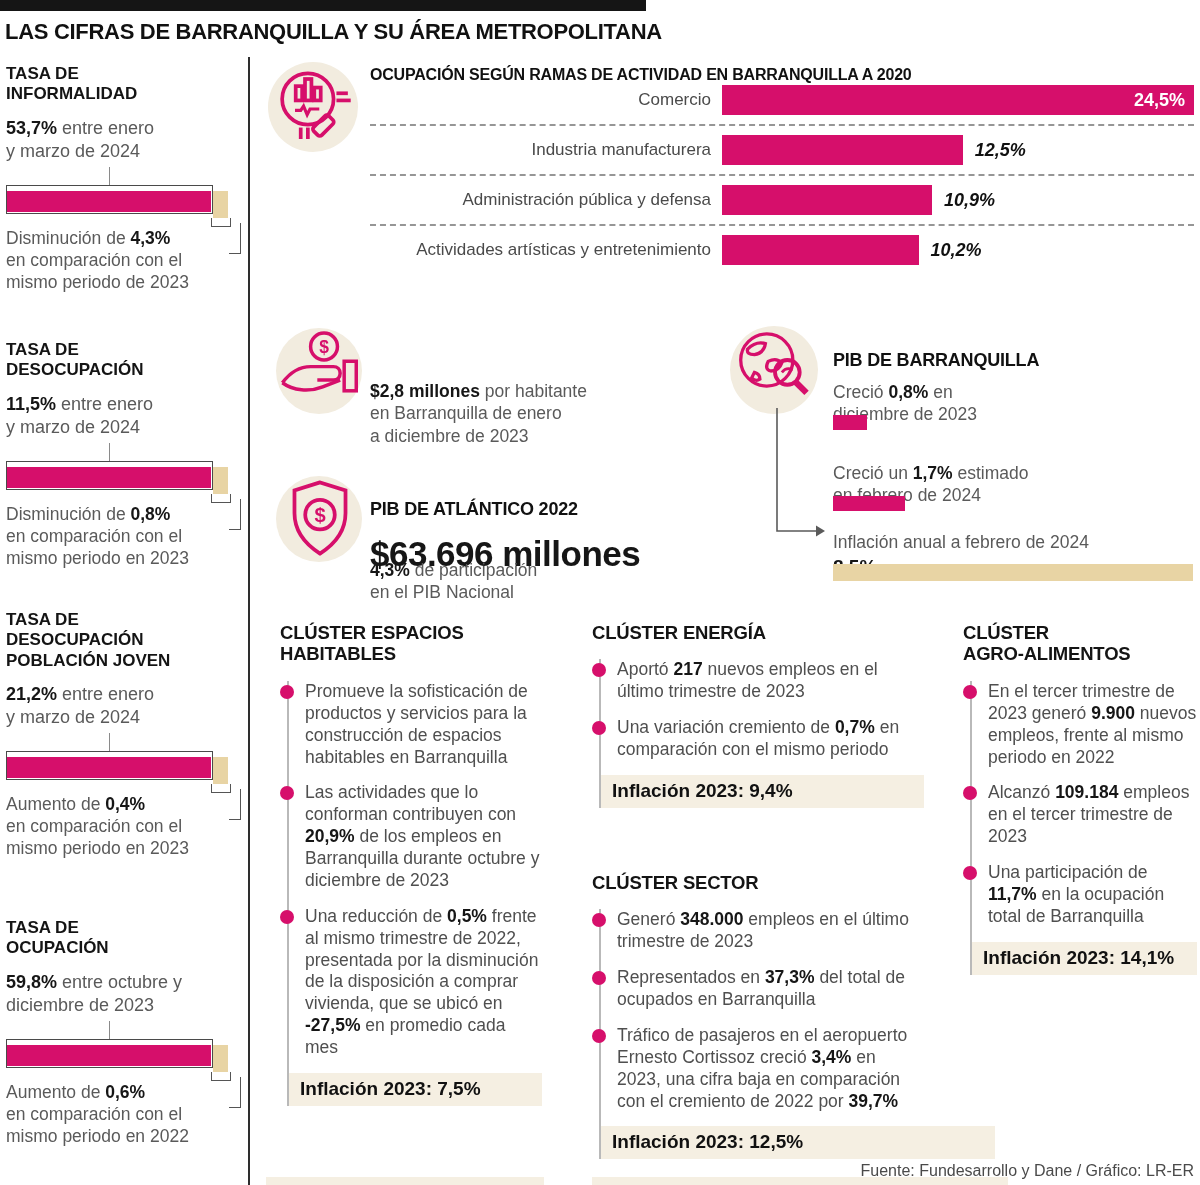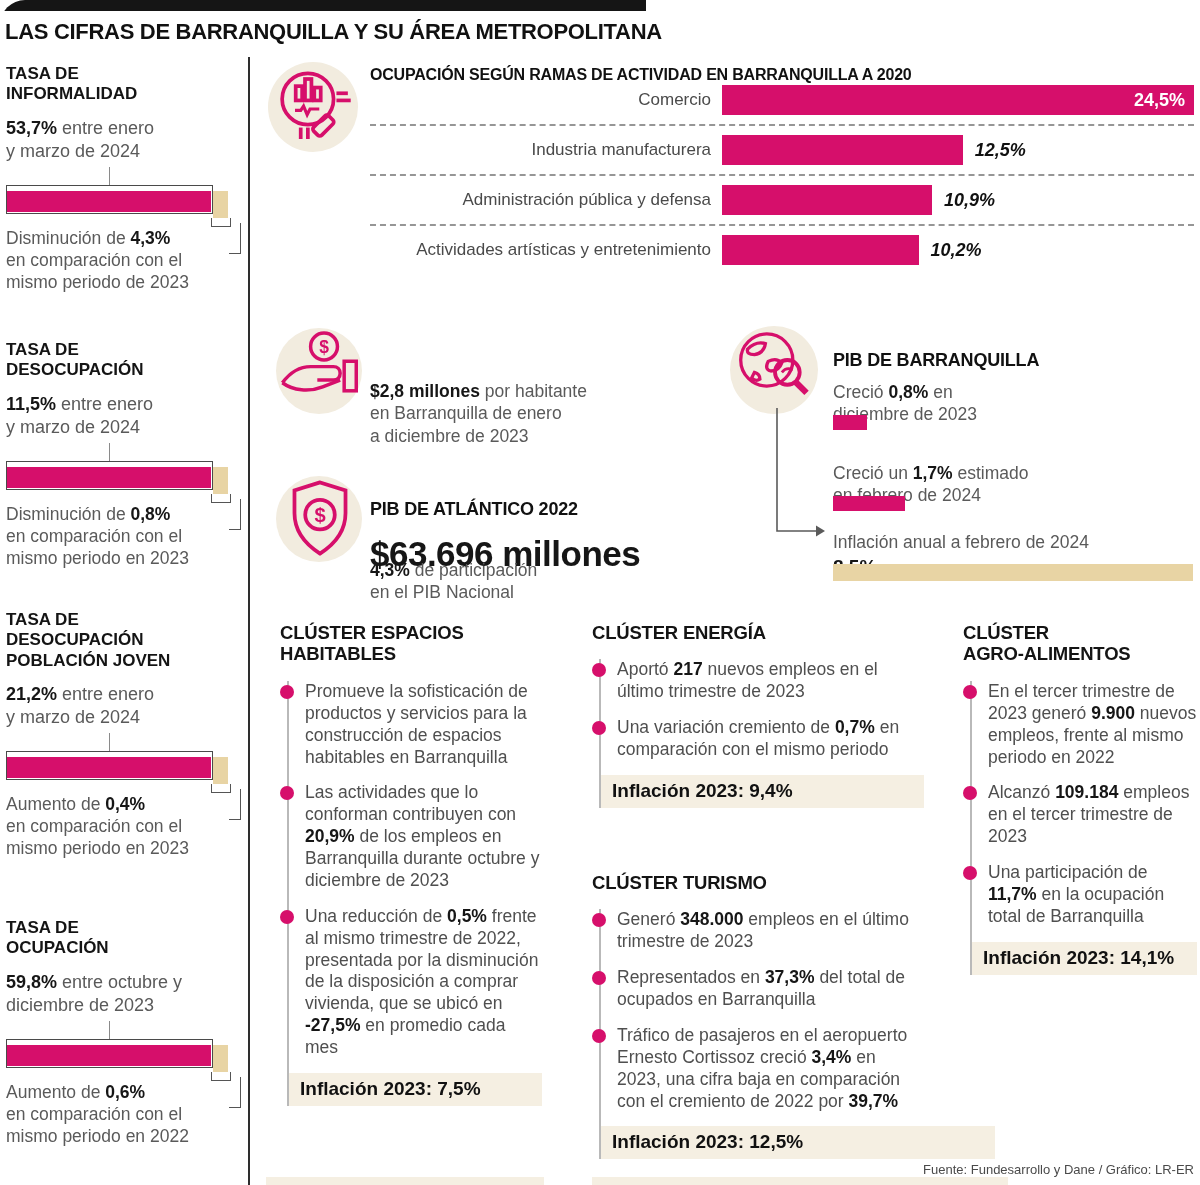--- a/index.html
+++ b/index.html
@@ -1,17 +1,17 @@
 <!DOCTYPE html>
 <html><head>
 <meta charset="utf-8">
 <style>
   html,body{margin:0;padding:0;background:#fff;}
   .info{position:relative;width:1200px;height:1185px;background:#fff;overflow:hidden;
-        font-family:"Liberation Sans",sans-serif;color:#4f4f4f;border-radius:25px;}
+        font-family:"Liberation Sans",sans-serif;color:#4f4f4f;}
   .rich{white-space:pre-line;}
   b{color:#161616;font-weight:bold;}
   i{font-style:normal;}
 
   .topbar{position:absolute;left:0;top:0;width:646px;height:11px;background:#151515;}
   .h1{position:absolute;left:5px;top:19px;width:660px;font-size:22px;font-weight:bold;
       color:#111;letter-spacing:-0.3px;}
   .vdiv{position:absolute;left:248px;top:57px;width:2px;height:1128px;background:#2e2e2e;}
 
   
@@ -71,21 +71,21 @@
   .band{background:#f5efe2;color:#111;font-weight:bold;font-size:19px;padding:5px 8px 6px 11px;margin-top:2px;}
   .colA{left:280px;top:622px;width:262px;}
   .colB1{left:592px;top:622px;width:332px;}
   .colB2{left:592px;top:872px;width:332px;}
   .colB2 .band{width:394px;box-sizing:border-box;}
   .colC{left:963px;top:622px;width:234px;}
 
   .strip{position:absolute;top:1177px;height:8px;background:#f5efe2;}
   .strip.a{left:266px;width:278px;}
   .strip.b{left:592px;width:416px;}
-  .footer{position:absolute;right:6px;top:1162px;font-size:13px;color:#4a4a4a;}
+  .footer{position:absolute;right:6px;top:1162px;font-size:16px;color:#4a4a4a;}
 </style>
 </head>
 <body>
 
 <div class="info">
 
   <div class="topbar"></div>
   <div class="h1">LAS CIFRAS DE BARRANQUILLA Y SU ÁREA METROPOLITANA</div>
   <div class="vdiv"></div>
 
@@ -293,21 +293,21 @@
     <div class="rail">
       <ul>
         <li><i class="dot"></i><span class="rich"><span>Aportó </span><b>217</b><span> nuevos empleos en el último trimestre de 2023</span></span></li>
         <li><i class="dot"></i><span class="rich"><span>Una variación cremiento de </span><b>0,7%</b><span> en comparación con el mismo periodo</span></span></li>
       </ul>
       <div class="band">Inflación 2023: 9,4%</div>
     </div>
   </section>
 
   <section class="col colB2">
-    <h2>CLÚSTER TURISMO</h2>
+    <h2>CLÚSTER SECTOR</h2>
     <div class="rail">
       <ul>
         <li><i class="dot"></i><span class="rich"><span>Generó </span><b>348.000</b><span> empleos en el último trimestre de 2023</span></span></li>
         <li><i class="dot"></i><span class="rich"><span>Representados en </span><b>37,3%</b><span> del total de ocupados en Barranquilla</span></span></li>
         <li><i class="dot"></i><span class="rich"><span>Tráfico de pasajeros en el aeropuerto Ernesto Cortissoz creció </span><b>3,4%</b><span> en 2023, una cifra baja en comparación con el cremiento de 2022 por </span><b>39,7%</b></span></li>
       </ul>
       <div class="band">Inflación 2023: 12,5%</div>
     </div>
   </section>
 

